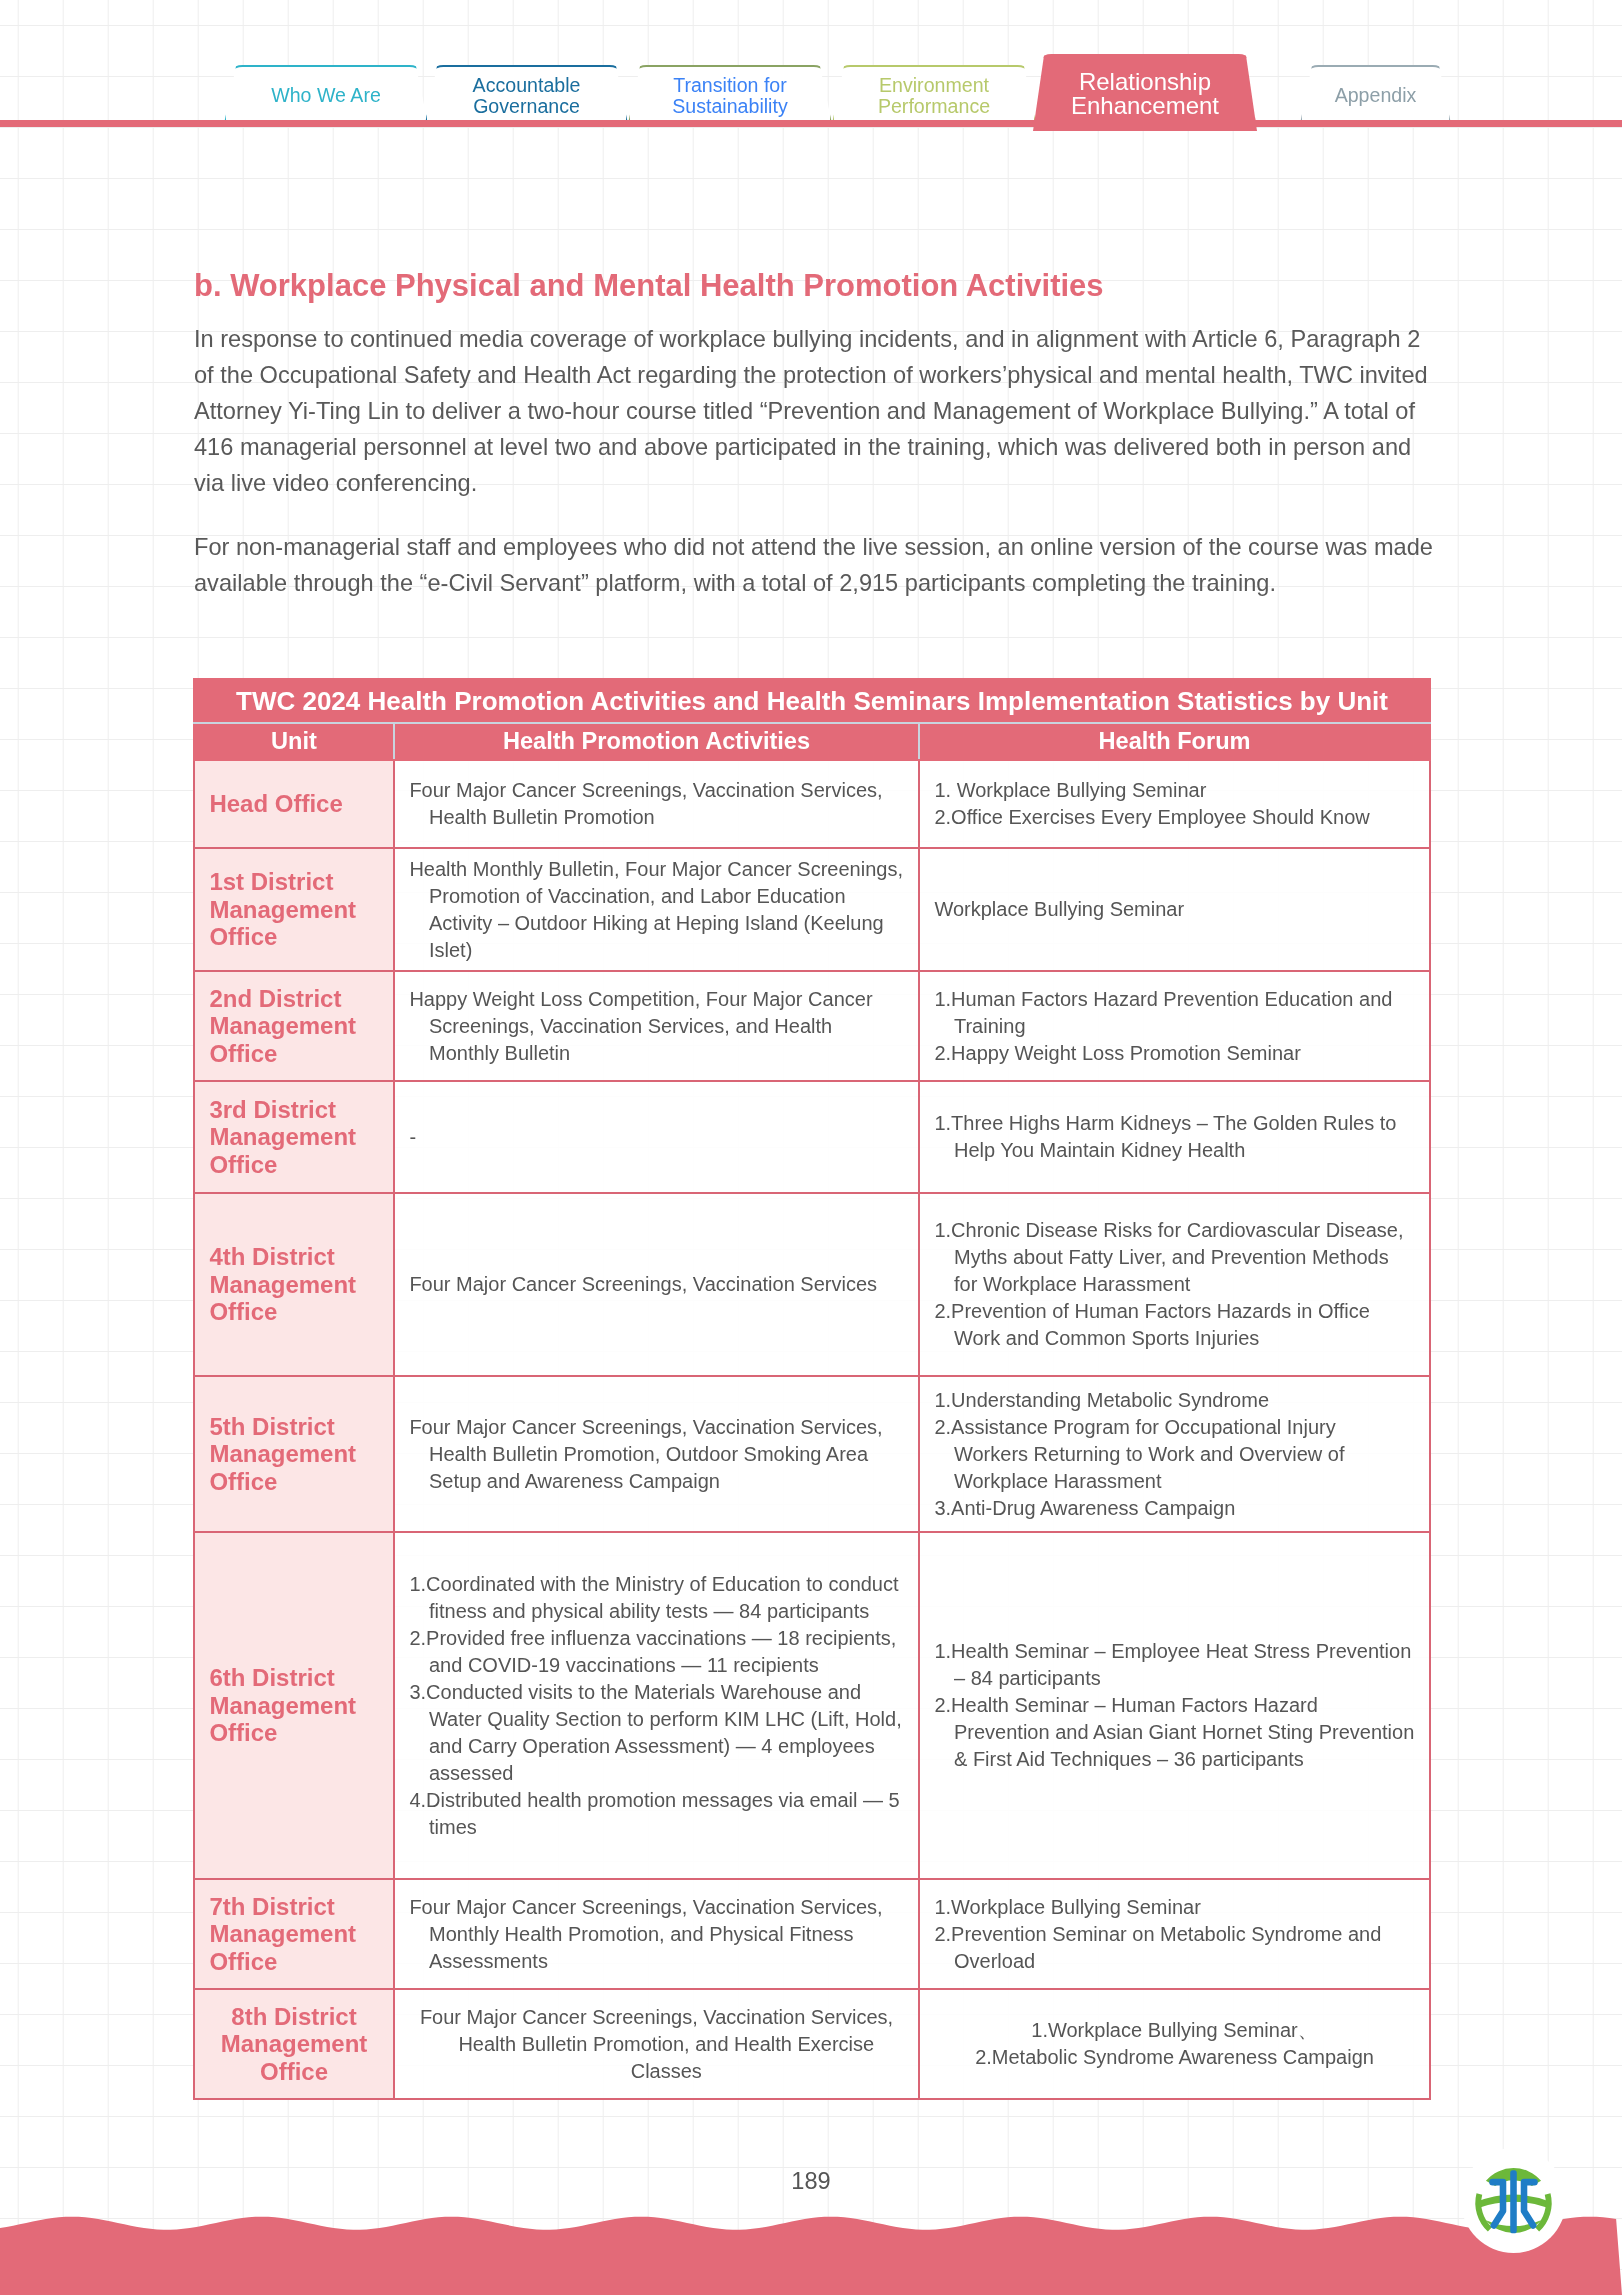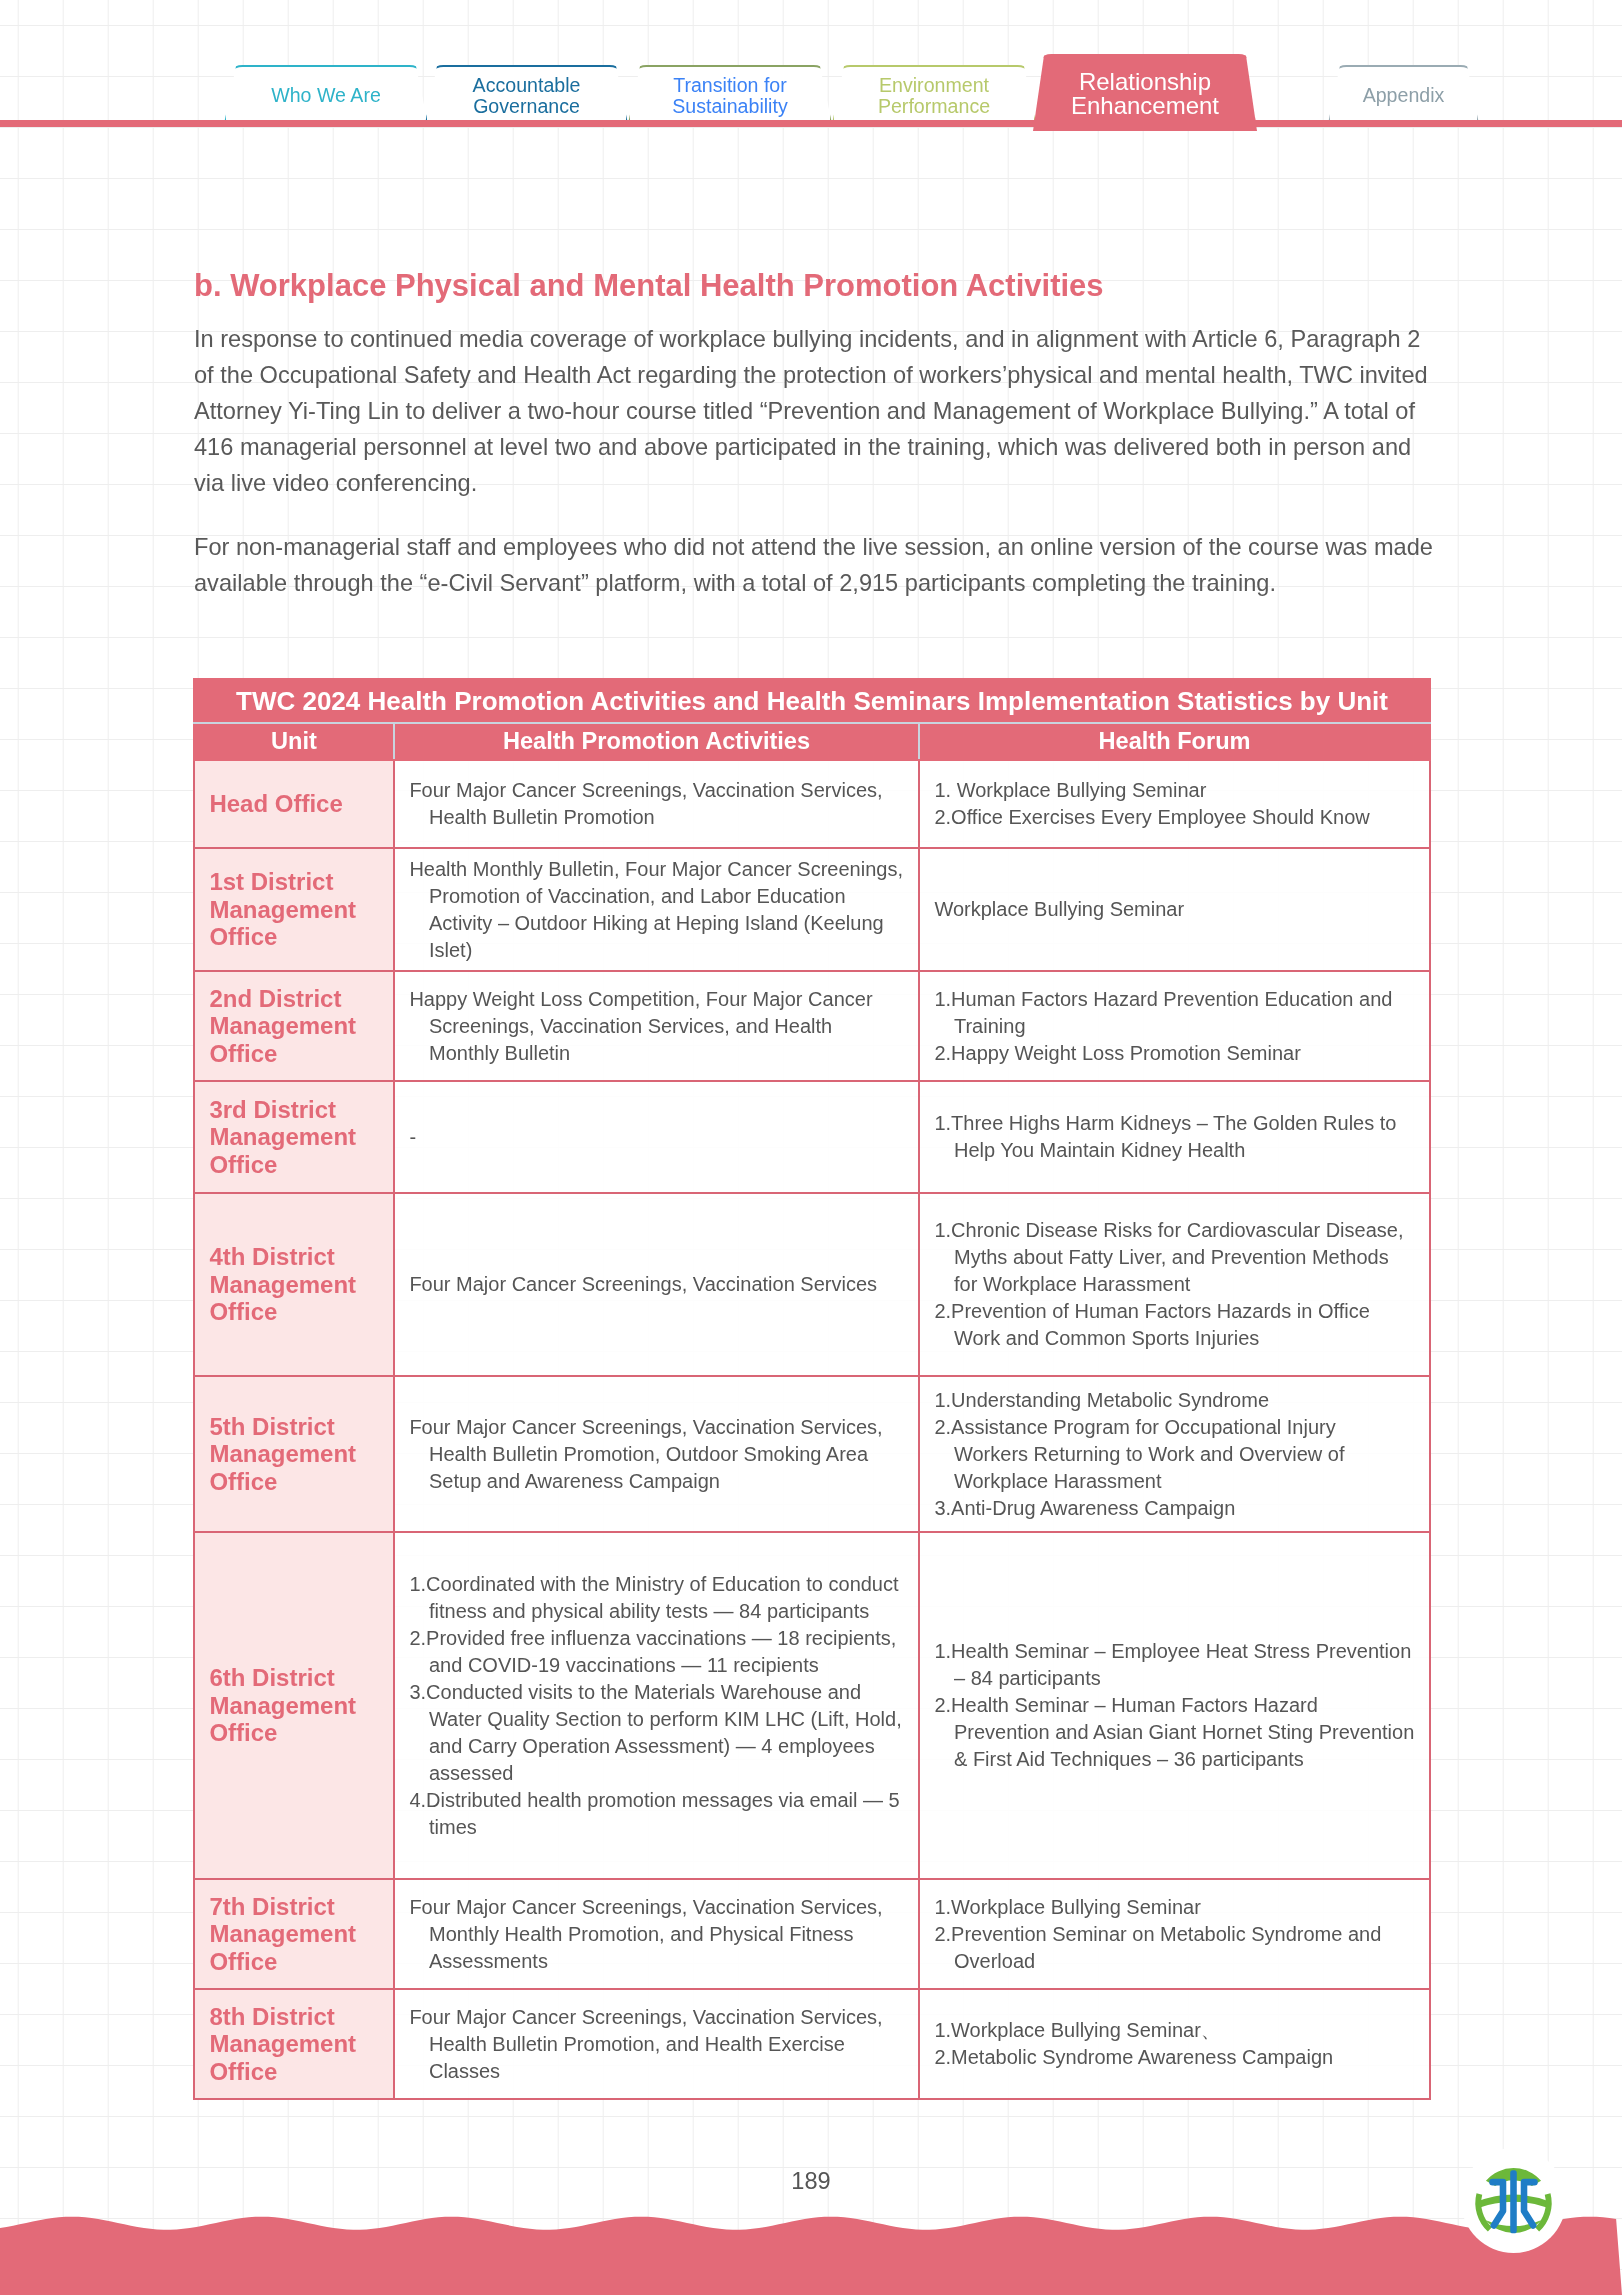--- a/index.html
+++ b/index.html
@@ -39,21 +39,21 @@
     .tab-2 { left: 425px; width: 203px; color: #1a6e9e; border-color: #1a6e9e; clip-path: polygon(6% 0, 94% 0, 100% 100%, 0 100%); }
     .tab-3 { left: 628px; width: 204px; color: #3b82f6; border-color: #8aa363; clip-path: polygon(6% 0, 94% 0, 100% 100%, 0 100%); }
     .tab-4 { left: 832px; width: 204px; color: #b7c96b; border-color: #b7c96b; clip-path: polygon(6% 0, 94% 0, 100% 100%, 0 100%); }
     .tab-5 {
       left: 1033px; width: 224px; top: 54px; height: 77px;
       color: #ffffff; background: #e36a78; border-color: #e36a78;
       font-size: 24px; line-height: 23.6px;
       clip-path: polygon(5% 0, 95% 0, 100% 100%, 0 100%);
       justify-content: center;
     }
-    .tab-6 { left: 1328px; width: 151px; color: #8d9fa8; border-color: #9aabb3; clip-path: polygon(8% 0, 92% 0, 100% 100%, 0 100%); }
+    .tab-6 { left: 1300px; width: 151px; color: #8d9fa8; border-color: #9aabb3; clip-path: polygon(8% 0, 92% 0, 100% 100%, 0 100%); }
 
     
     .section-title {
       position: absolute; left: 194px; top: 268px;
       font-size: 31px; font-weight: bold; color: #e36a78;
     }
     .para {
       position: absolute; left: 194px; width: 1243px;
       font-size: 23.6px; line-height: 36px; color: #595959;
     }
@@ -285,21 +285,21 @@
               <li>Four Major Cancer Screenings, Vaccination Services, Monthly Health Promotion, and Physical Fitness Assessments</li>
             </ol>
           </td>
           <td>
             <ol class="items">
               <li>1.Workplace Bullying Seminar</li>
               <li>2.Prevention Seminar on Metabolic Syndrome and Overload</li>
             </ol>
           </td>
         </tr>
-        <tr style="height: 110px;">
+        <tr style="height: 110px; text-align: center;">
           <td class="unit">8th District Management Office</td>
           <td>
             <ol class="items">
               <li>Four Major Cancer Screenings, Vaccination Services, Health Bulletin Promotion, and Health Exercise Classes</li>
             </ol>
           </td>
           <td>
             <ol class="items">
               <li>1.Workplace Bullying Seminar、</li>
               <li>2.Metabolic Syndrome Awareness Campaign</li>

